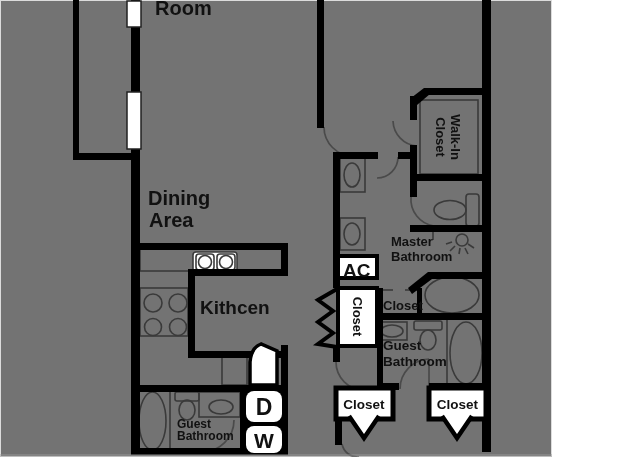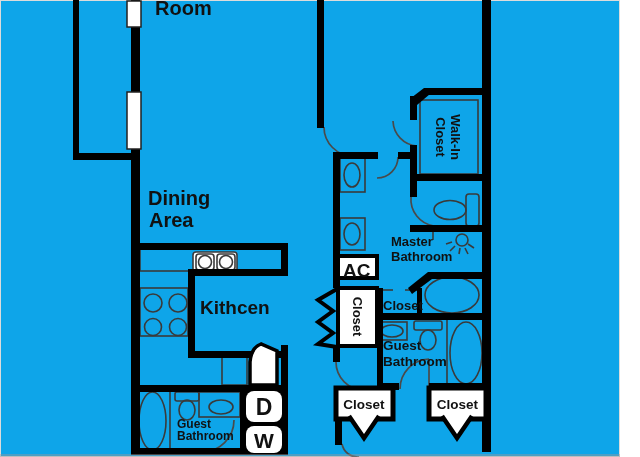--- a/index.html
+++ b/index.html
@@ -1,16 +1,16 @@
 <!DOCTYPE html>
 <html><head>
 <meta charset="utf-8">
 <style>
   html,body{margin:0;padding:0;background:#ffffff;}
-  .page{width:620px;height:457px;position:relative;background:#0ea5e9;
+  .page{width:552px;height:457px;position:relative;background:#737373;
         box-shadow:inset 0 0 0 1px #dcdcdc;overflow:hidden;
         font-family:"Liberation Sans",sans-serif;}
   svg{display:block;}
   .wall{fill:#000000;stroke:none;}
   .thin{fill:none;stroke:#3a3a3a;stroke-width:1.6;}
   .thinf{fill:#ffffff;stroke:#3a3a3a;stroke-width:1.6;}
   .arc{fill:none;stroke:#4a4a4a;stroke-width:1.7;}
   .heavy{fill:#ffffff;stroke:#000000;stroke-width:4;}
   .lbl{fill:#111111;font-weight:700;}
 </style>

